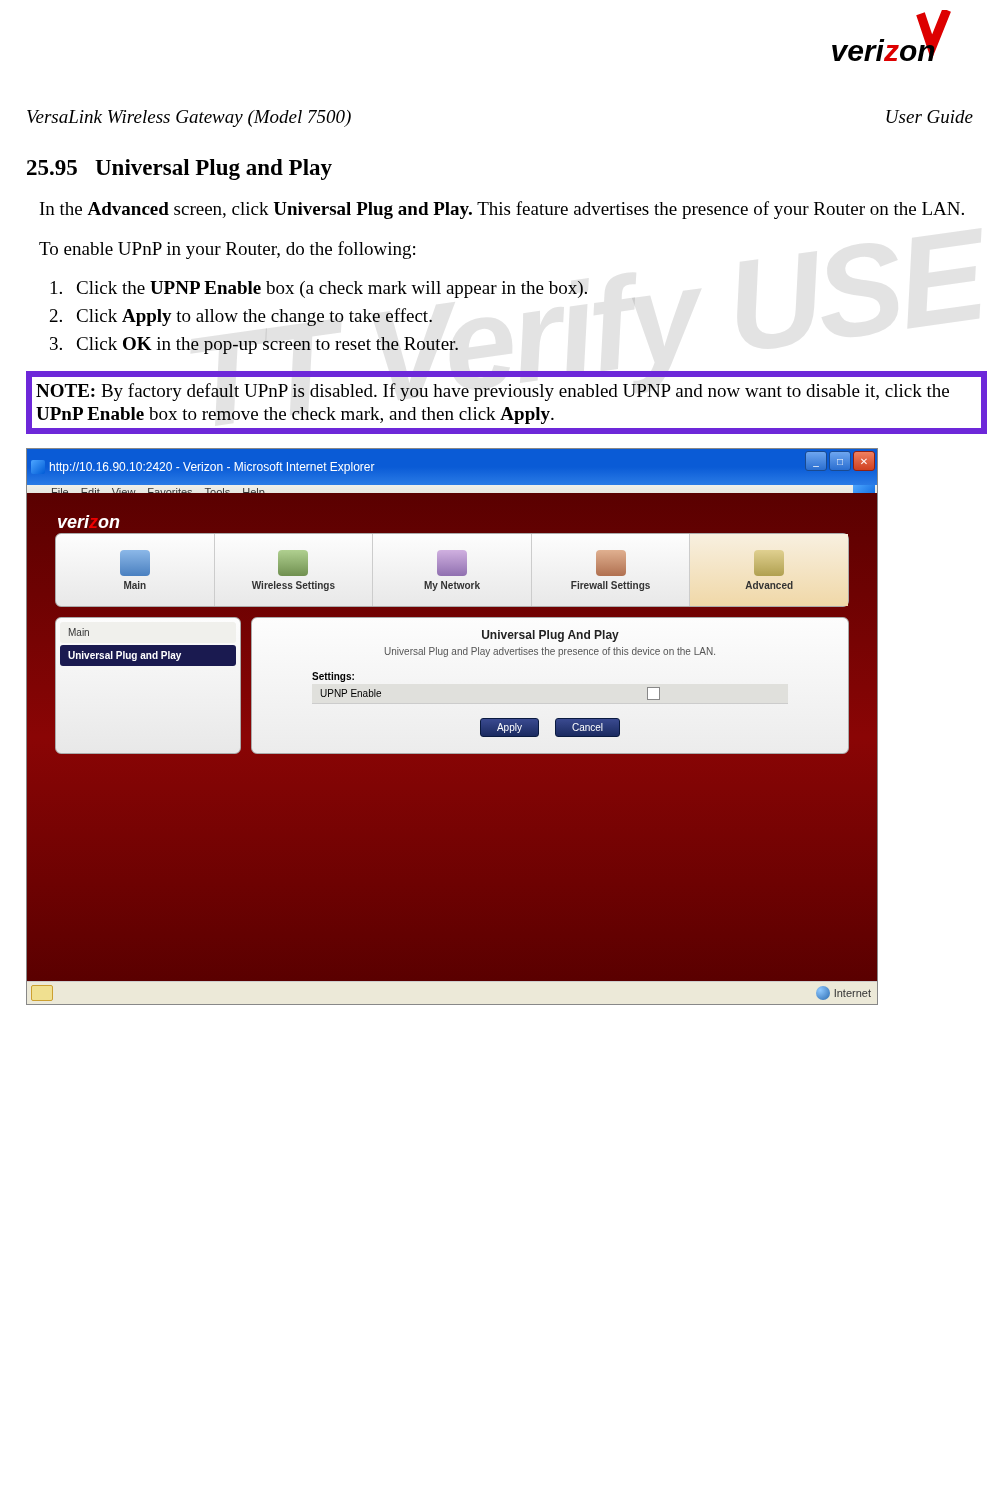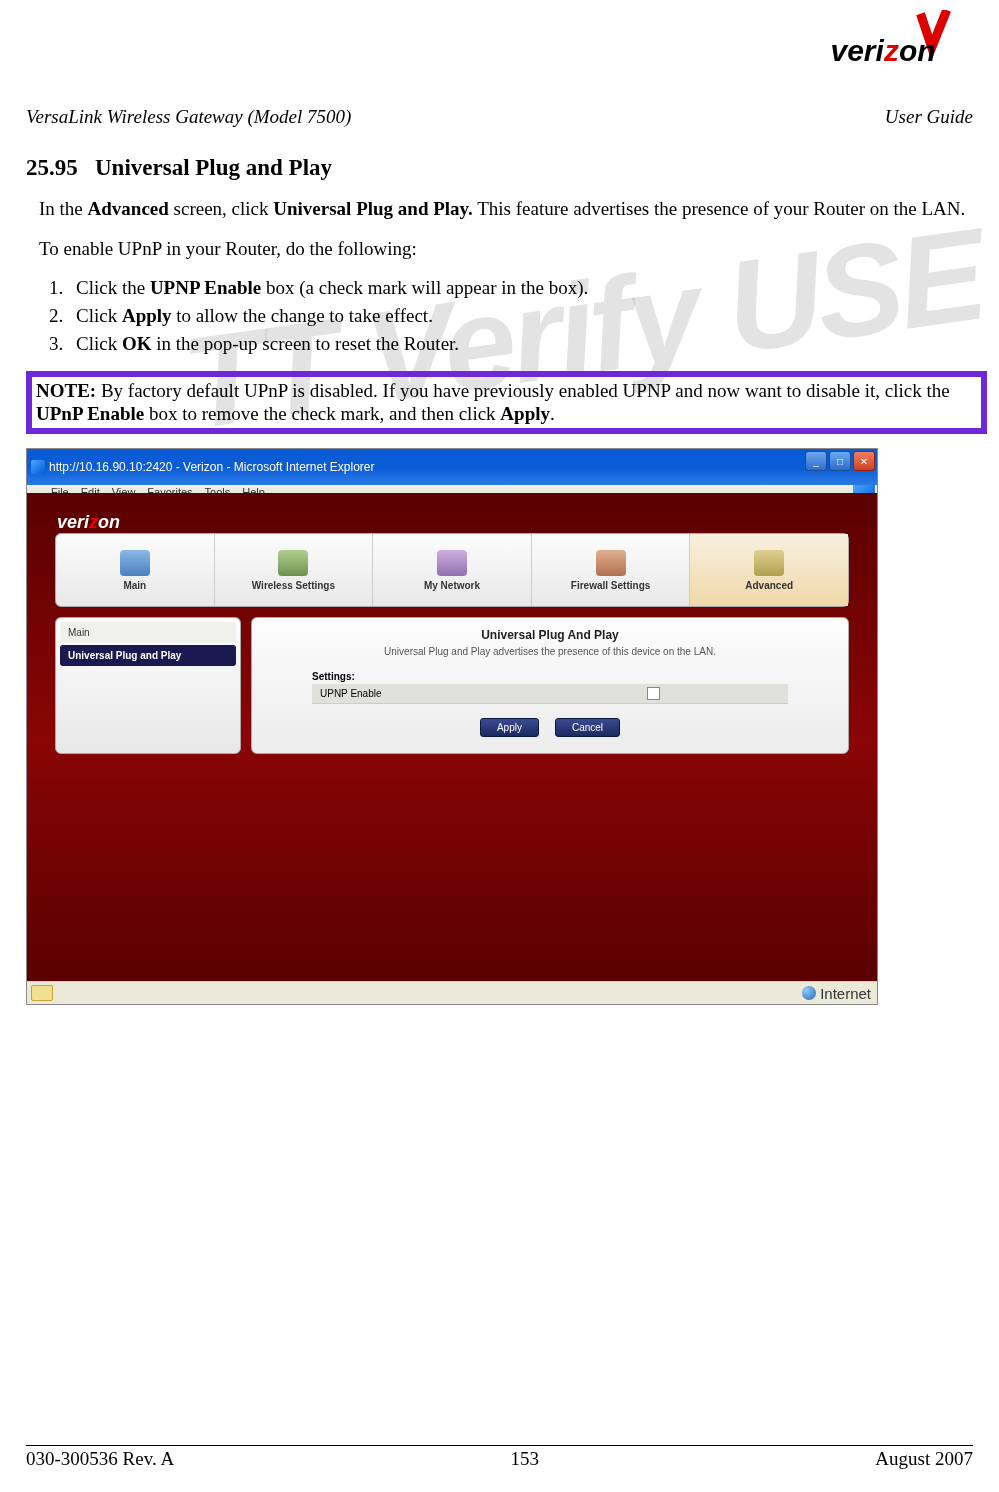--- a/index.html
+++ b/index.html
@@ -271,21 +271,21 @@
     border-radius: 3px;
   }
   .ie-statusbar {
     position: absolute;
     bottom: 0; left: 0; right: 0;
     height: 22px;
     background: #ece9d8;
     border-top: 1px solid #ccc;
     display: flex;
     align-items: center;
-    font-size: 15px;
+    font-size: 11px;
     color: #333;
   }
   .ie-statusbar .left {
     width: 20px; height: 14px;
     margin: 0 4px;
     background: #f0e090;
     border: 1px solid #cca030;
     border-radius: 2px;
   }
   .ie-statusbar .right {
@@ -418,19 +418,14 @@
       <div class="ie-statusbar">
         <span class="left"></span>
         <span class="right">
           <span class="globe"></span>
           <span>Internet</span>
         </span>
       </div>
     </div>
   </div>
 
-  <div class="page-footer">
-    <span>030-300536 Rev. A</span>
-    <span>153</span>
-    <span>August 2007</span>
-  </div>
 
 </div>
 
 </body></html>

